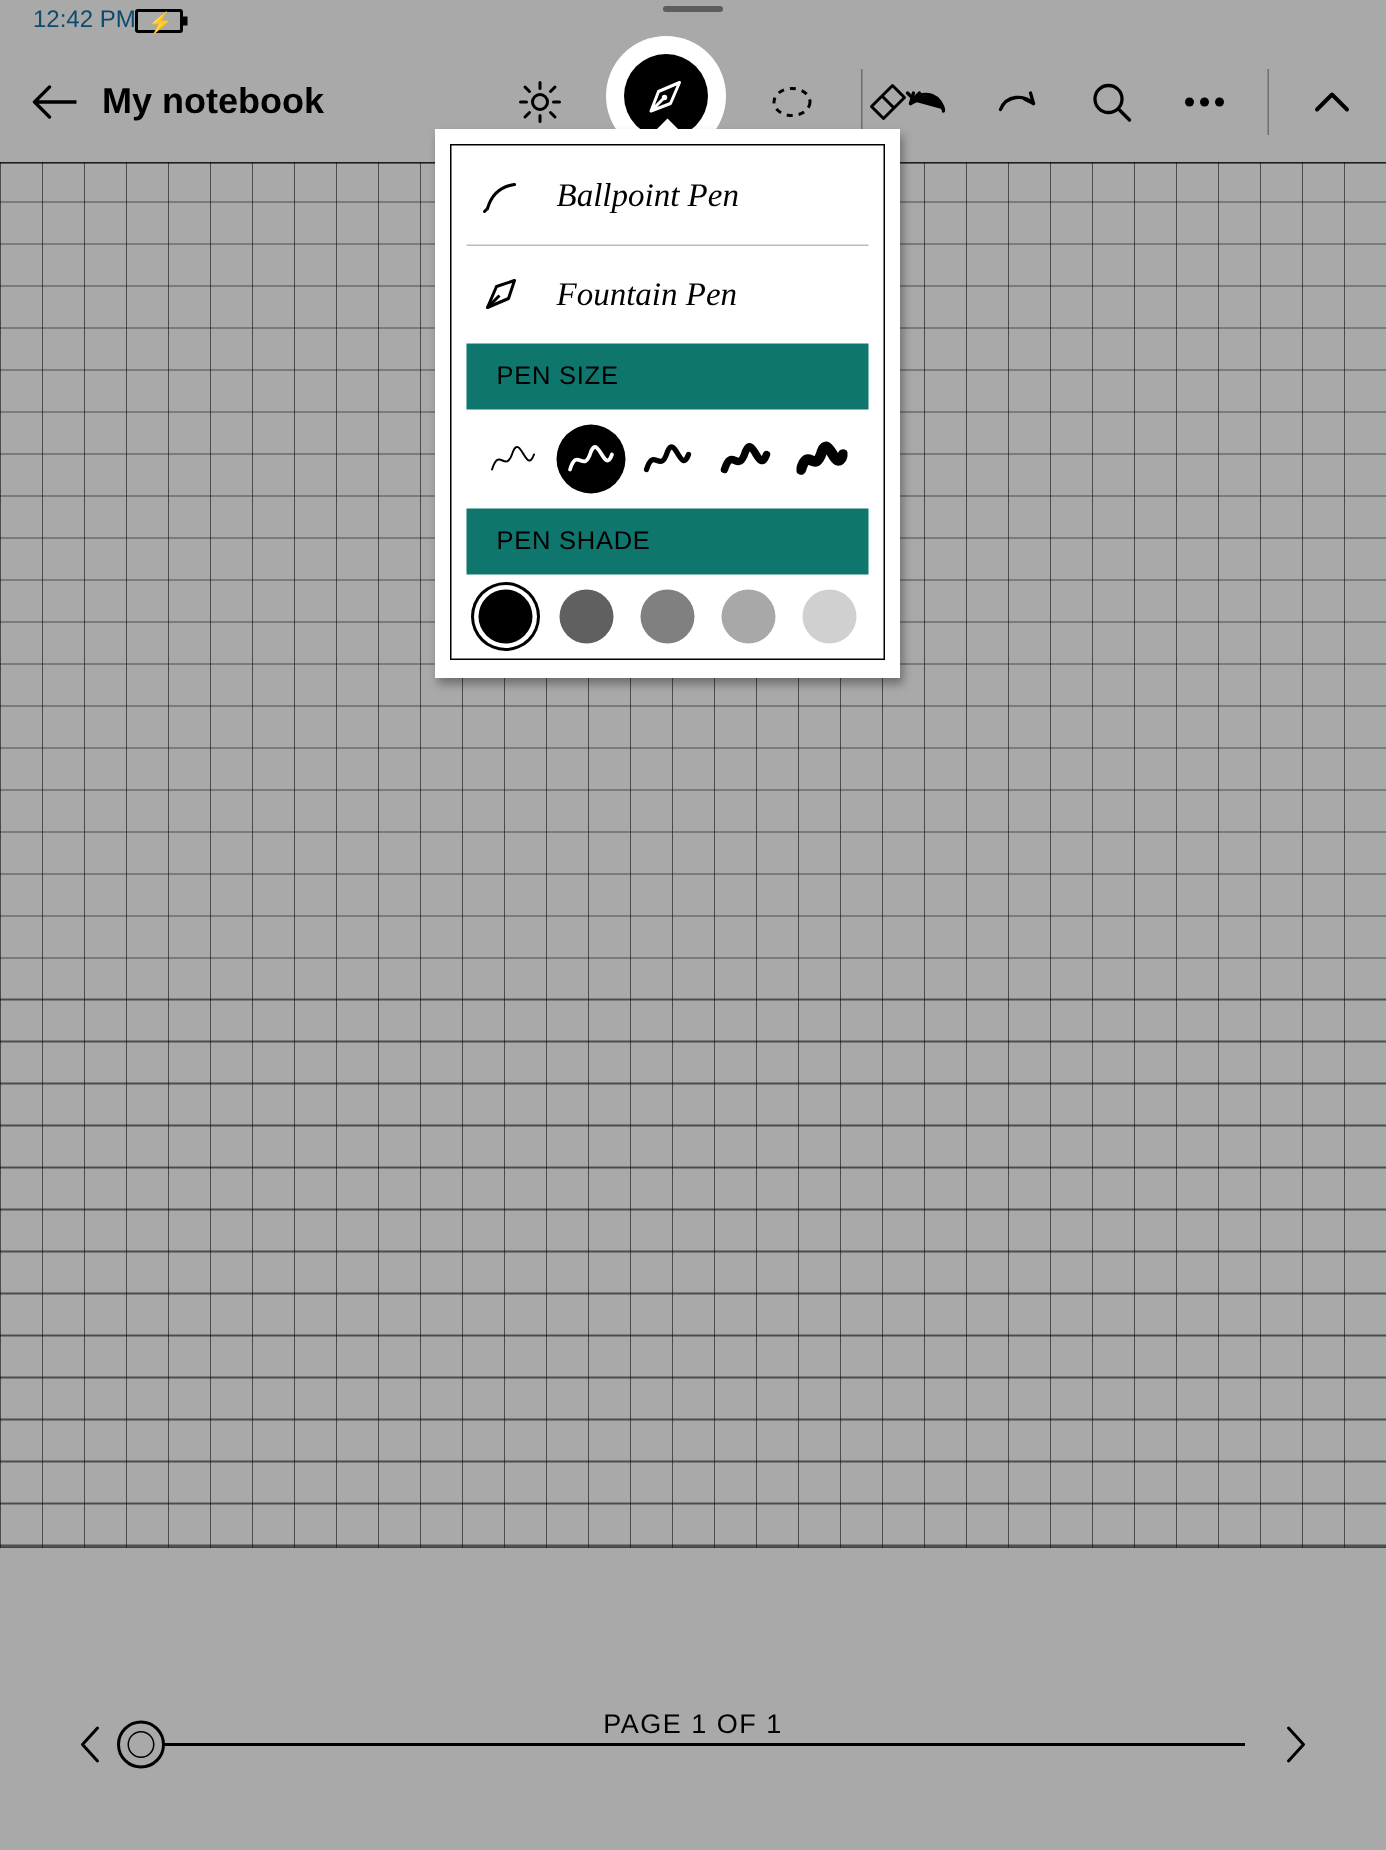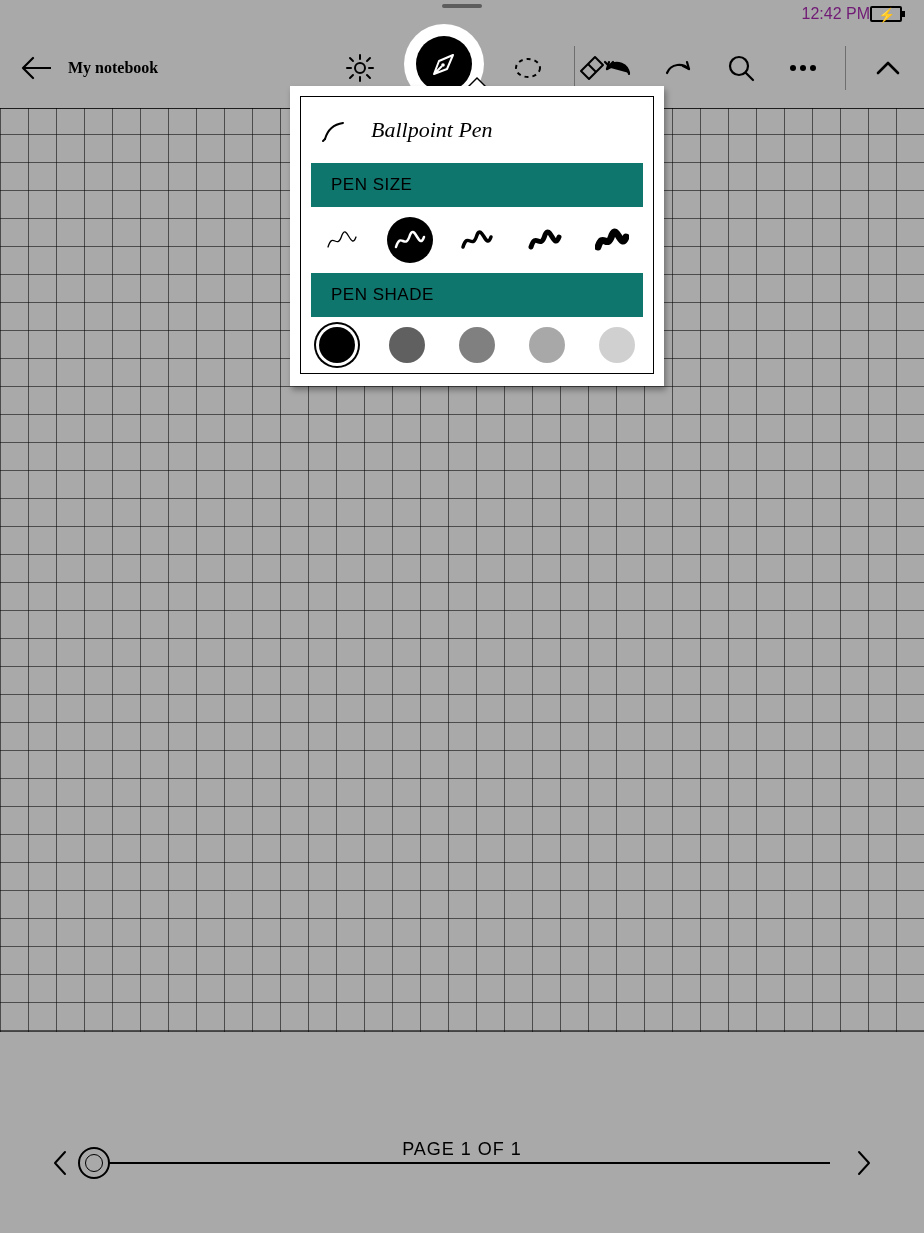--- a/index.html
+++ b/index.html
@@ -1,28 +1,28 @@
 <!DOCTYPE html>
 <html><head>
 <meta charset="utf-8">
 <style>
   * { box-sizing: border-box; margin: 0; padding: 0; }
   html, body { width: 924px; height: 1233px; overflow: hidden; font-family: -apple-system, Helvetica, Arial, sans-serif; }
   body { background: #a9a9a9; position: relative; }
 
   
-  .status-bar { height: 28px; display: flex; align-items: center; justify-content: flex-end; padding: 0 22px; font-size: 16px; color: #701a75; }
+  .status-bar { height: 28px; display: flex; align-items: center; justify-content: flex-start; padding: 0 22px; font-size: 16px; color: #0c4a6e; }
   .battery { width: 32px; height: 16px; border: 2px solid #000; border-radius: 2px; position: relative; }
   .battery::after { content:""; position:absolute; right:-5px; top:3px; width:3px; height:6px; background:#000; }
   .battery-bolt { position:absolute; left:6px; top:-1px; font-size:14px; }
 
   
   .app-header { height: 80px; display: flex; align-items: center; padding: 0 16px; position: relative; }
   .app-header .left { display:flex; align-items:center; gap: 12px; }
-  .app-header .title { font-size: 16px; font-weight: 700; font-family: Liberation Serif, serif; }
+  .app-header .title { font-size: 24px; font-weight: 700; }
   .toolbar-center { position:absolute; left: 340px; top: 0; height: 100%; display:flex; align-items:center; gap: 24px; }
   .toolbar-right { position:absolute; right: 16px; top:0; height:100%; display:flex; align-items:center; gap: 22px; }
   .tool-btn { width: 40px; height: 40px; display:flex; align-items:center; justify-content:center; cursor:pointer; }
   .vdiv { width:1px; height:44px; background: rgba(0,0,0,0.35); }
 
   .pen-circle-wrap { width: 80px; height: 80px; border-radius: 50%; background:#fff; display:flex; align-items:center; justify-content:center; position:relative; top:-4px; }
   .pen-circle { width: 56px; height: 56px; border-radius: 50%; background:#000; display:flex; align-items:center; justify-content:center; }
 
   
   .canvas {
@@ -30,21 +30,21 @@
     background-color: #a9a9a9;
     background-image:
       repeating-linear-gradient(0deg, rgba(0,0,0,0.55) 0 1px, transparent 1px 28px),
       repeating-linear-gradient(90deg, rgba(0,0,0,0.55) 0 1px, transparent 1px 28px);
     border-top: 1px solid rgba(0,0,0,0.6);
     border-bottom: 1px solid rgba(0,0,0,0.6);
   }
 
   
   .panel-outer {
-    position:absolute; left: 290px; top: 86px; width: 374px; background:#fff;
+    position:absolute; left: 290px; top: 86px; width: 310px; background:#fff;
     padding: 10px 10px 12px 10px;
     box-shadow: 2px 4px 6px rgba(0,0,0,0.35);
   }
   .panel-inner { border: 1.5px solid #000; }
   .panel-pointer {
     position:absolute; top:-9px; left:50%; transform:translateX(-50%);
     width:0; height:0; border-left:9px solid transparent; border-right:9px solid transparent; border-bottom:9px solid #000;
   }
   .panel-pointer::after{
     content:""; position:absolute; top:2px; left:-8px;
@@ -187,20 +187,29 @@
     <div id="pen-list">
         <div class="pen-row">
     <div class="icon-wrap">
             <svg width="30" height="30" viewBox="0 0 30 30">
               <path d="M6 24 Q10 10 24 8" stroke="#000" stroke-width="2" fill="none" stroke-linecap="round"></path>
               <path d="M6 24 L4 26" stroke="#000" stroke-width="2" stroke-linecap="round"></path>
             </svg>
           </div>
     <div class="label">Ballpoint Pen</div>
         </div>
+        <div class="pen-row">
+    <div class="icon-wrap">
+            <svg width="30" height="30" viewBox="0 0 30 30">
+              <path d="M24 6 L12 10 L6 24 L20 18 Z" stroke="#000" stroke-width="2" fill="none" stroke-linejoin="round"></path>
+              <line x1="6" y1="24" x2="14" y2="16" stroke="#000" stroke-width="2"></line>
+            </svg>
+          </div>
+    <div class="label">Fountain Pen</div>
+        </div>
       </div>
     <div class="section-title">PEN SIZE</div>
     <div class="size-row" id="size-row">
         <div class="size-opt">
           <svg width="34" height="30" viewBox="0 0 34 30">
     <path d="M3 22 C8 6 12 26 17 10 C22 -2 26 26 31 12" stroke="#000" stroke-width="1.3" fill="none" stroke-linecap="round"></path>
   </svg>
         </div>
         <div class="size-opt selected">
           <svg width="34" height="30" viewBox="0 0 34 30">

